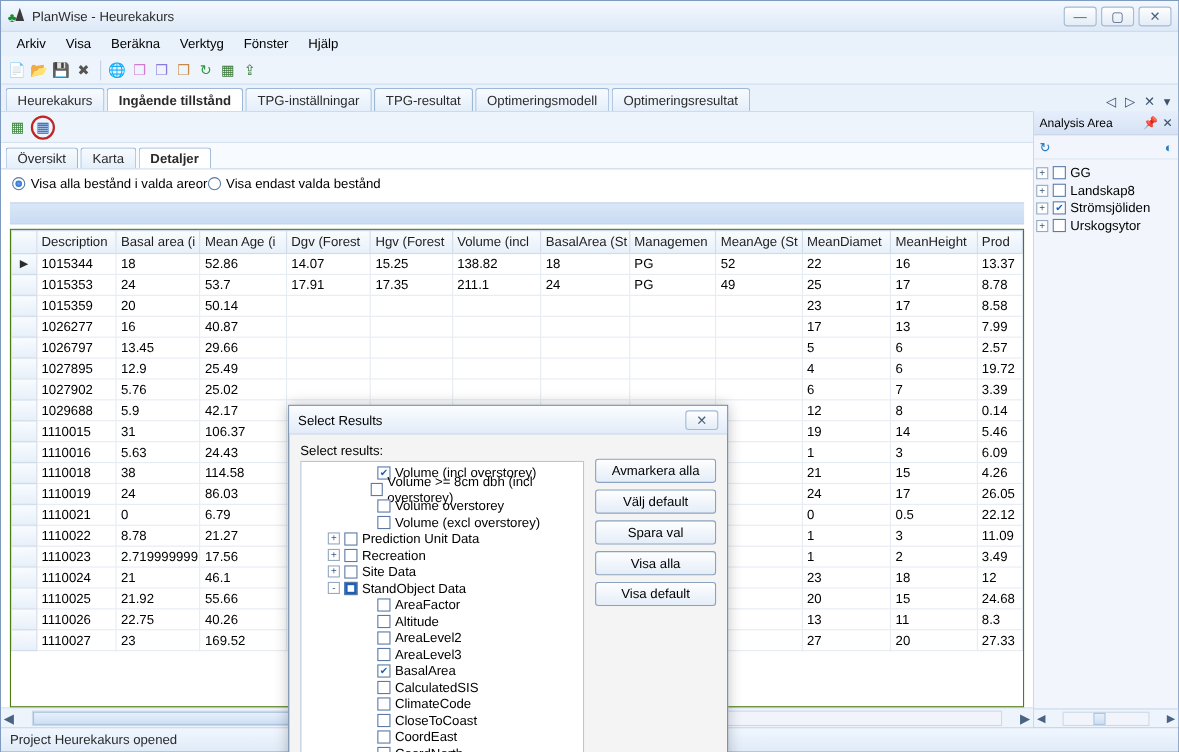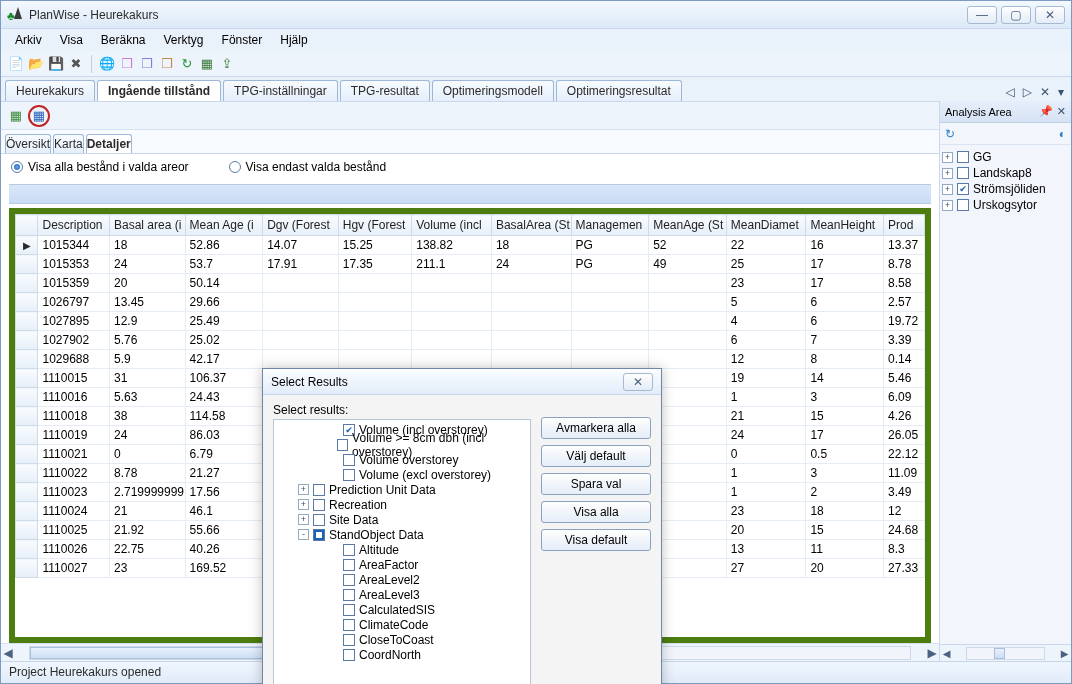--- a/index.html
+++ b/index.html
@@ -51,30 +51,30 @@
   .tabctl span { padding:0 3px; color:#3b536f; }
   .main { flex:1; display:flex; min-height:0; }
   .content { flex:1; background:#fff; display:flex; flex-direction:column; min-width:0;
     border-top:1px solid #c9d8ea; position:relative; }
   .subtoolbar { height:28px; display:flex; align-items:center; padding:0 6px;
     background:#eef4fc; border-bottom:1px solid #d7e2f0;}
   .circle { width:22px;height:22px;border:2px solid #c02424;border-radius:50%;
     display:flex;align-items:center;justify-content:center;}
   .subtabs { height:24px; display:flex; align-items:flex-end;
     background:#f7fbff; border-bottom:1px solid #c9d8ea; padding-left:4px;}
-  .subtabs .tab { padding:2px 0; }
-  .radios { padding:6px 10px; display:flex; align-items:center; gap:40px; }
+  .subtabs .tab { padding:2px 10px; }
+  .radios { padding:6px 10px; display:flex; align-items:center; }
   .radios label { display:flex; align-items:center; gap:5px; }
   .rb { width:12px;height:12px;border:1px solid #5a7aa5;border-radius:50%;
     display:inline-flex;align-items:center;justify-content:center;background:#fff;}
   .rb.on::after{content:"";width:6px;height:6px;border-radius:50%;
     background:radial-gradient(#65a7ff,#1b5aa8);}
   .band { height:20px; background:linear-gradient(#d9e7f8,#cadcf3);
     border-top:1px solid #b7cae3;border-bottom:1px solid #b7cae3; margin:4px 8px 0 8px;}
-  .gridwrap { flex:1; margin:4px 8px 0 8px; border:6px solid #4d7c0f; overflow:hidden;
+  .gridwrap { flex:1; margin:4px 8px 0 8px; border:1px solid #4d7c0f; overflow:hidden;
     display:flex; flex-direction:column; position:relative; }
   table { border-collapse:collapse; width:100%; table-layout:fixed;}
   thead th { background:linear-gradient(#f9fcff,#e6eff9); border:1px solid #d0dbe8;
     padding:3px 4px; text-align:left; font-weight:normal; color:#1e1e1e;
     white-space:nowrap; overflow:hidden; }
   tbody td { border:1px solid #e6ecf3; padding:2px 4px; white-space:nowrap; overflow:hidden;}
   tbody tr:nth-child(even){  }
   .rowhdr { width:22px; background:linear-gradient(#f9fcff,#e6eff9); border:1px solid #d0dbe8;}
   .rowhdr.sel::after { content:"▶"; font-size:10px; color:#2b2b2b; display:block; text-align:center;}
   .hscroll { height:18px; background:#eef4fc; border-top:1px solid #d7e2f0;
@@ -297,20 +297,35 @@
                   <td></td>
                   <td></td>
                   <td></td>
                   <td></td>
                   <td>23</td>
                   <td>17</td>
                   <td>8.58</td>
                 </tr>
                 <tr>
                   <td class="rowhdr"></td>
+                  <td>1026277</td>
+                  <td>16</td>
+                  <td>40.87</td>
+                  <td></td>
+                  <td></td>
+                  <td></td>
+                  <td></td>
+                  <td></td>
+                  <td></td>
+                  <td>17</td>
+                  <td>13</td>
+                  <td>7.99</td>
+                </tr>
+                <tr>
+                  <td class="rowhdr"></td>
                   <td>1026797</td>
                   <td>13.45</td>
                   <td>29.66</td>
                   <td></td>
                   <td></td>
                   <td></td>
                   <td></td>
                   <td></td>
                   <td></td>
                   <td>5</td>
@@ -594,57 +609,69 @@
                 <div class="ti">
                   <span class="pad1"></span>
                   <span class="exp">-</span>
                   <span class="cb cb3"></span>
                   <span>StandObject Data</span>
                 </div>
                 <div class="ti">
                   <span class="pad3"></span>
                   <span class="expspacer"></span>
                   <span class="cb"></span>
+                  <span>AreaFactor</span>
+                </div>
+                <div class="ti">
+                  <span class="pad3"></span>
+                  <span class="expspacer"></span>
+                  <span class="cb"></span>
                   <span>Altitude</span>
                 </div>
                 <div class="ti">
                   <span class="pad3"></span>
                   <span class="expspacer"></span>
                   <span class="cb"></span>
-                  <span>AreaFactor</span>
-                </div>
-                <div class="ti">
-                  <span class="pad3"></span>
-                  <span class="expspacer"></span>
-                  <span class="cb"></span>
                   <span>AreaLevel2</span>
                 </div>
                 <div class="ti">
                   <span class="pad3"></span>
                   <span class="expspacer"></span>
                   <span class="cb"></span>
                   <span>AreaLevel3</span>
                 </div>
                 <div class="ti">
                   <span class="pad3"></span>
                   <span class="expspacer"></span>
+                  <span class="cb on"></span>
+                  <span>BasalArea</span>
+                </div>
+                <div class="ti">
+                  <span class="pad3"></span>
+                  <span class="expspacer"></span>
                   <span class="cb"></span>
                   <span>CalculatedSIS</span>
                 </div>
                 <div class="ti">
                   <span class="pad3"></span>
                   <span class="expspacer"></span>
                   <span class="cb"></span>
                   <span>ClimateCode</span>
                 </div>
                 <div class="ti">
                   <span class="pad3"></span>
                   <span class="expspacer"></span>
                   <span class="cb"></span>
                   <span>CloseToCoast</span>
+                </div>
+                <div class="ti">
+                  <span class="pad3"></span>
+                  <span class="expspacer"></span>
+                  <span class="cb"></span>
+                  <span>CoordEast</span>
                 </div>
                 <div class="ti">
                   <span class="pad3"></span>
                   <span class="expspacer"></span>
                   <span class="cb"></span>
                   <span>CoordNorth</span>
                 </div>
               </div>
           </div>
           <div class="dbtncol" id="dlgbtns">

